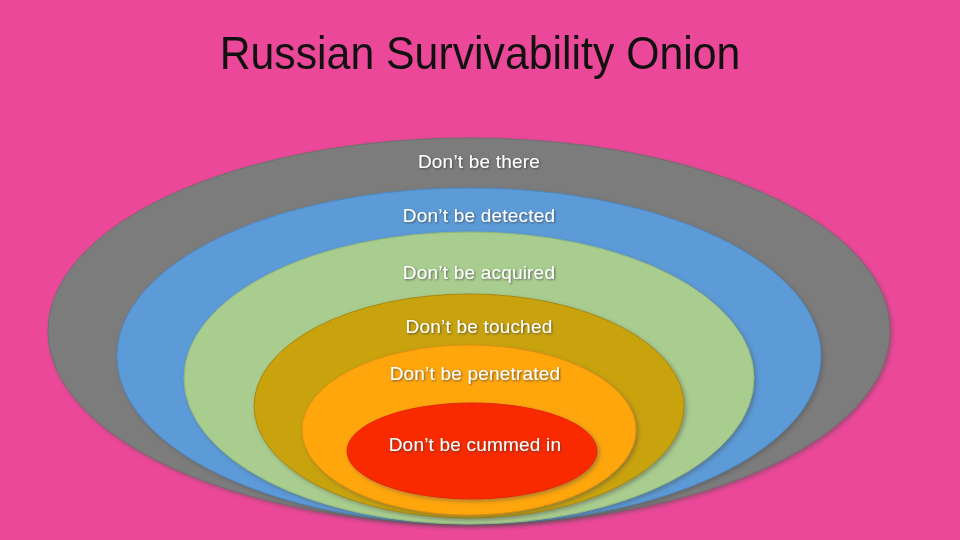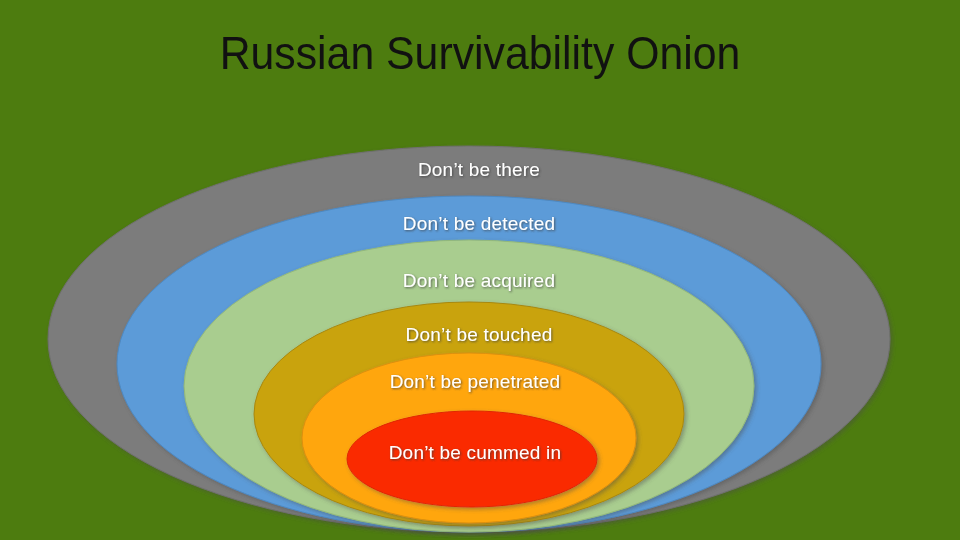--- a/index.html
+++ b/index.html
@@ -13,42 +13,42 @@
     overflow: hidden;
     font-family: "Liberation Sans", "DejaVu Sans", sans-serif;
     position: relative;
   }
   #slide {
     position: absolute;
     left: 0;
     top: 0;
     width: 960px;
     height: 540px;
-    background: #4d7c0f;
+    background: #ec4899;
   }
   #slide-title {
     position: absolute;
     left: 0;
     top: 28px;
     width: 960px;
     text-align: center;
     font-family: "Liberation Sans Narrow", "Liberation Sans", "DejaVu Sans", sans-serif;
     font-size: 46px;
     font-weight: 400;
     letter-spacing: 0px;
     color: #111111;
     line-height: 1.1;
     white-space: nowrap;
     transform: scaleX(0.93);
     transform-origin: 50% 50%;
   }
   #onion-wrap {
     position: absolute;
     left: 0;
-    top: 16px;
+    top: 8px;
     width: 960px;
     height: 432px;
   }
   svg.onion {
     display: block;
     width: 960px;
     height: 540px;
   }
   .ring-label {
     font-family: "Liberation Sans Narrow", "Liberation Sans", "DejaVu Sans", sans-serif;

